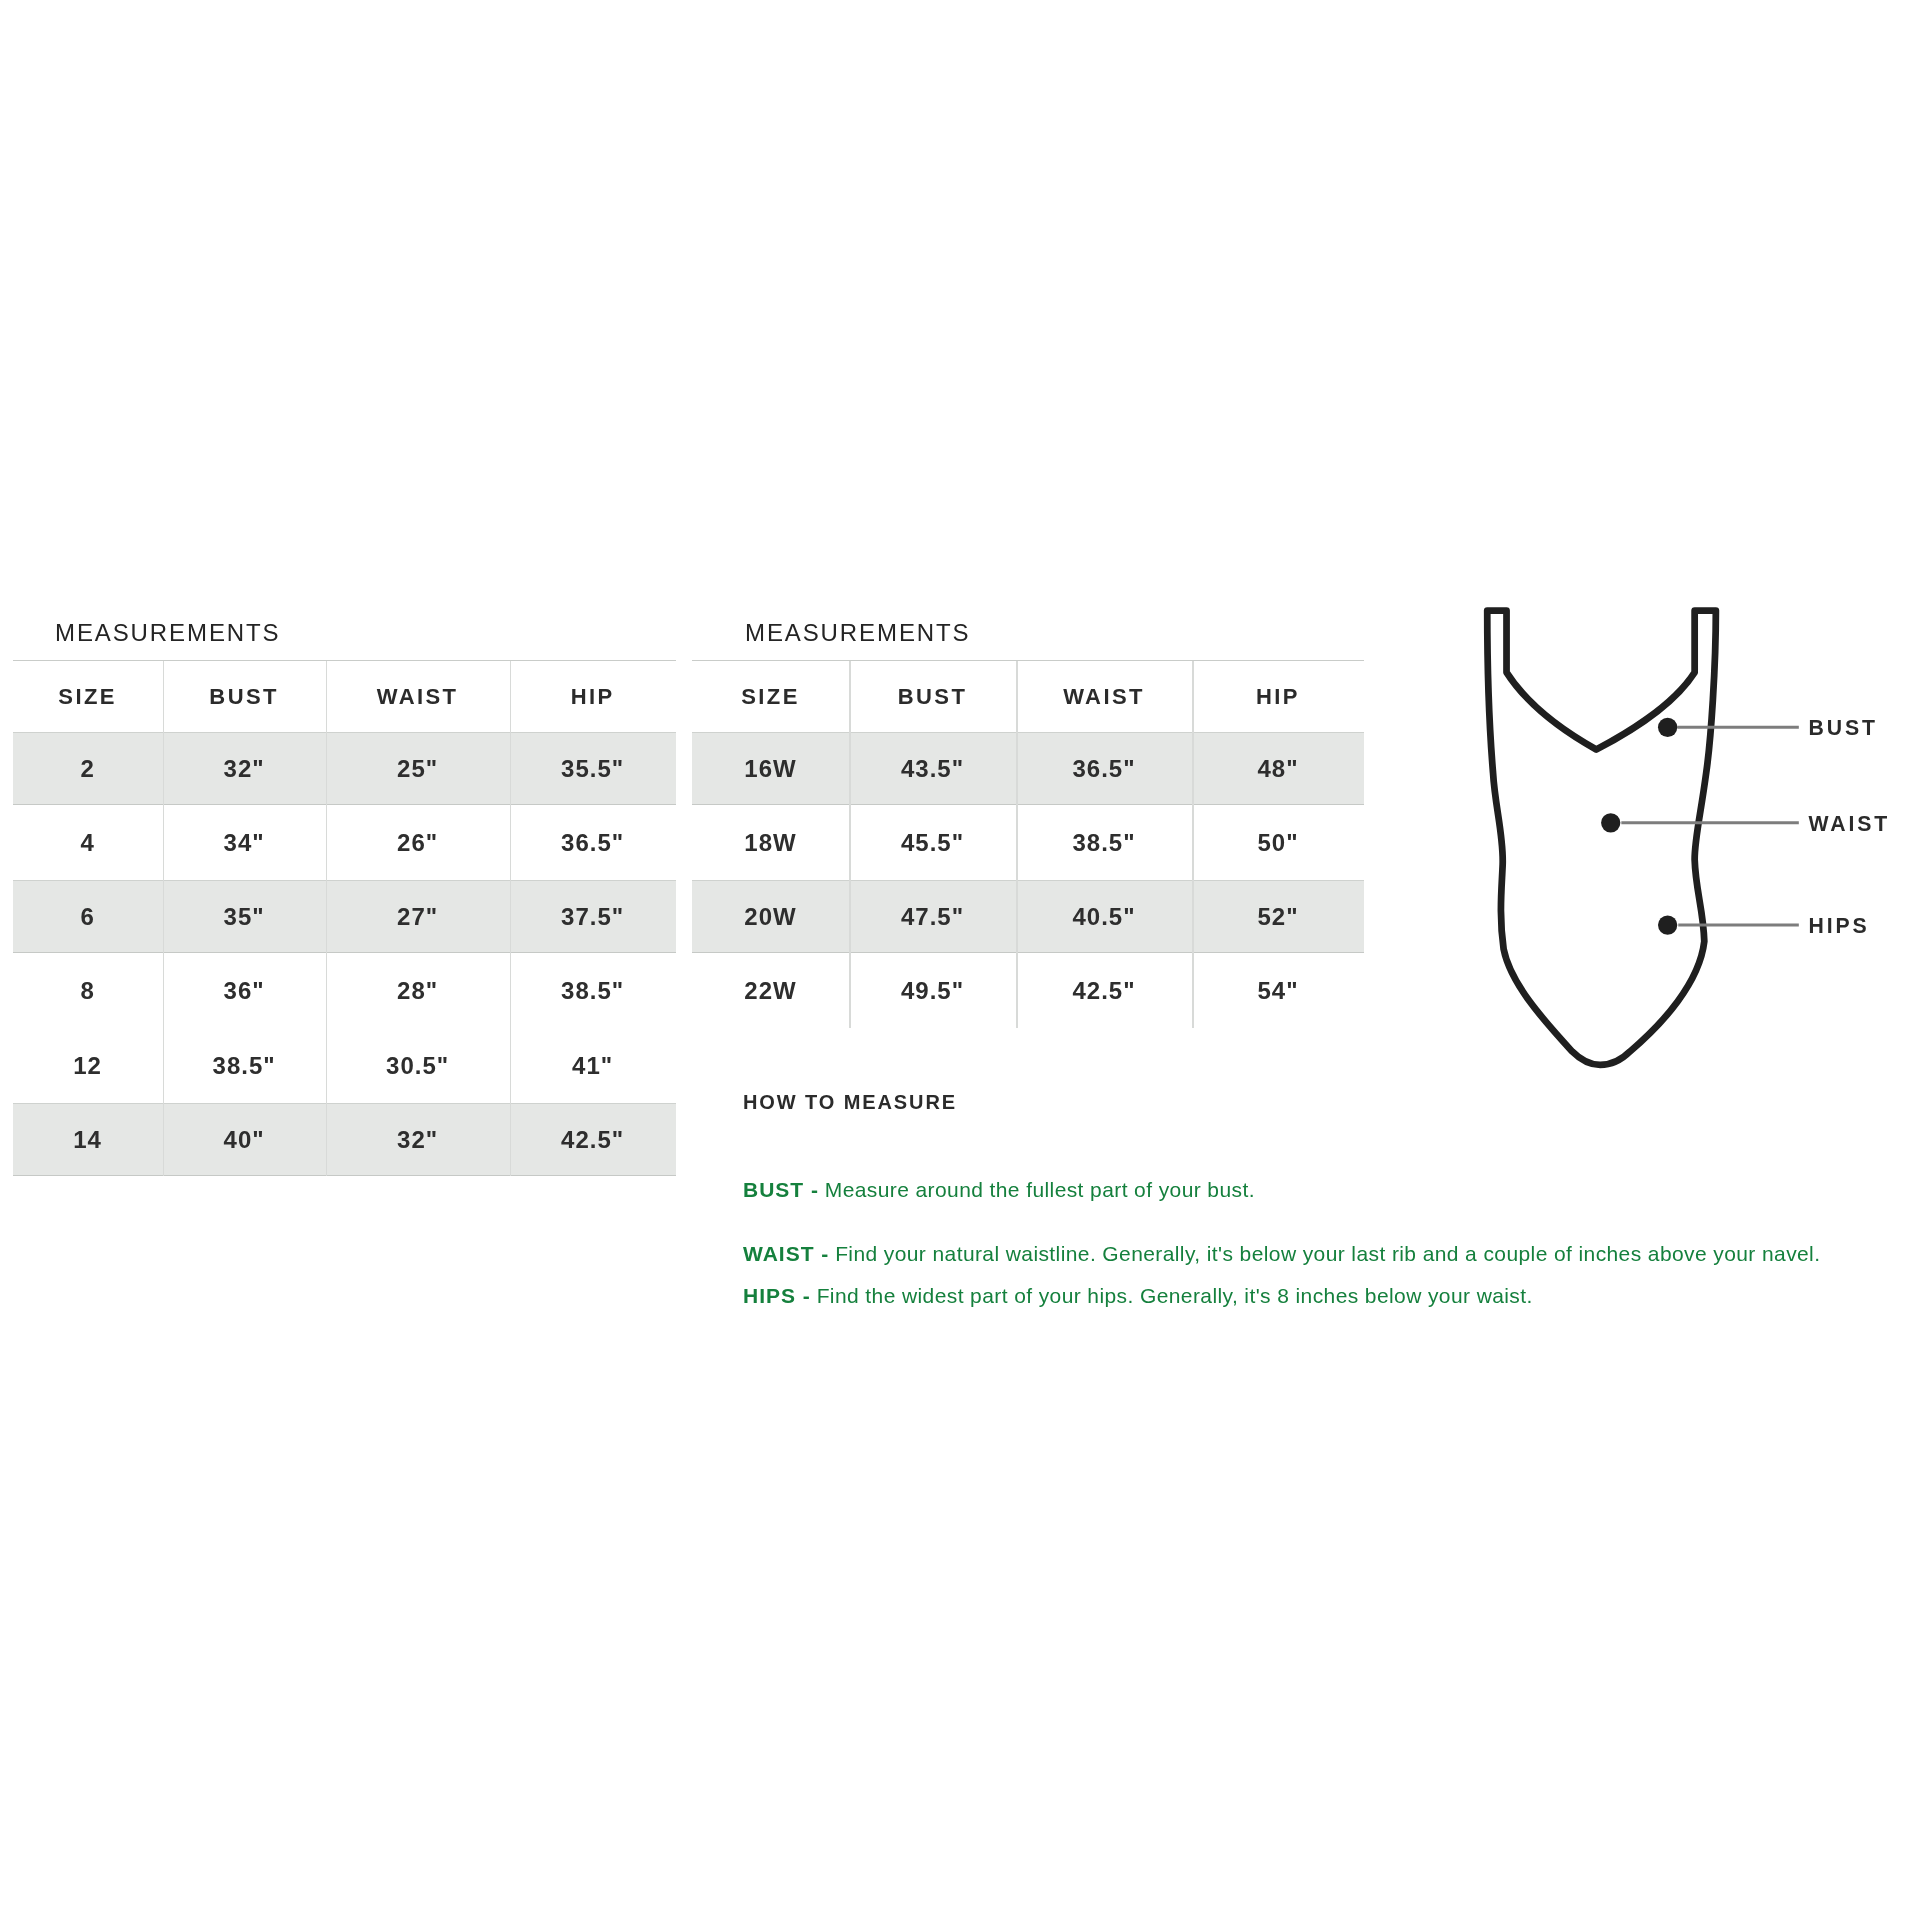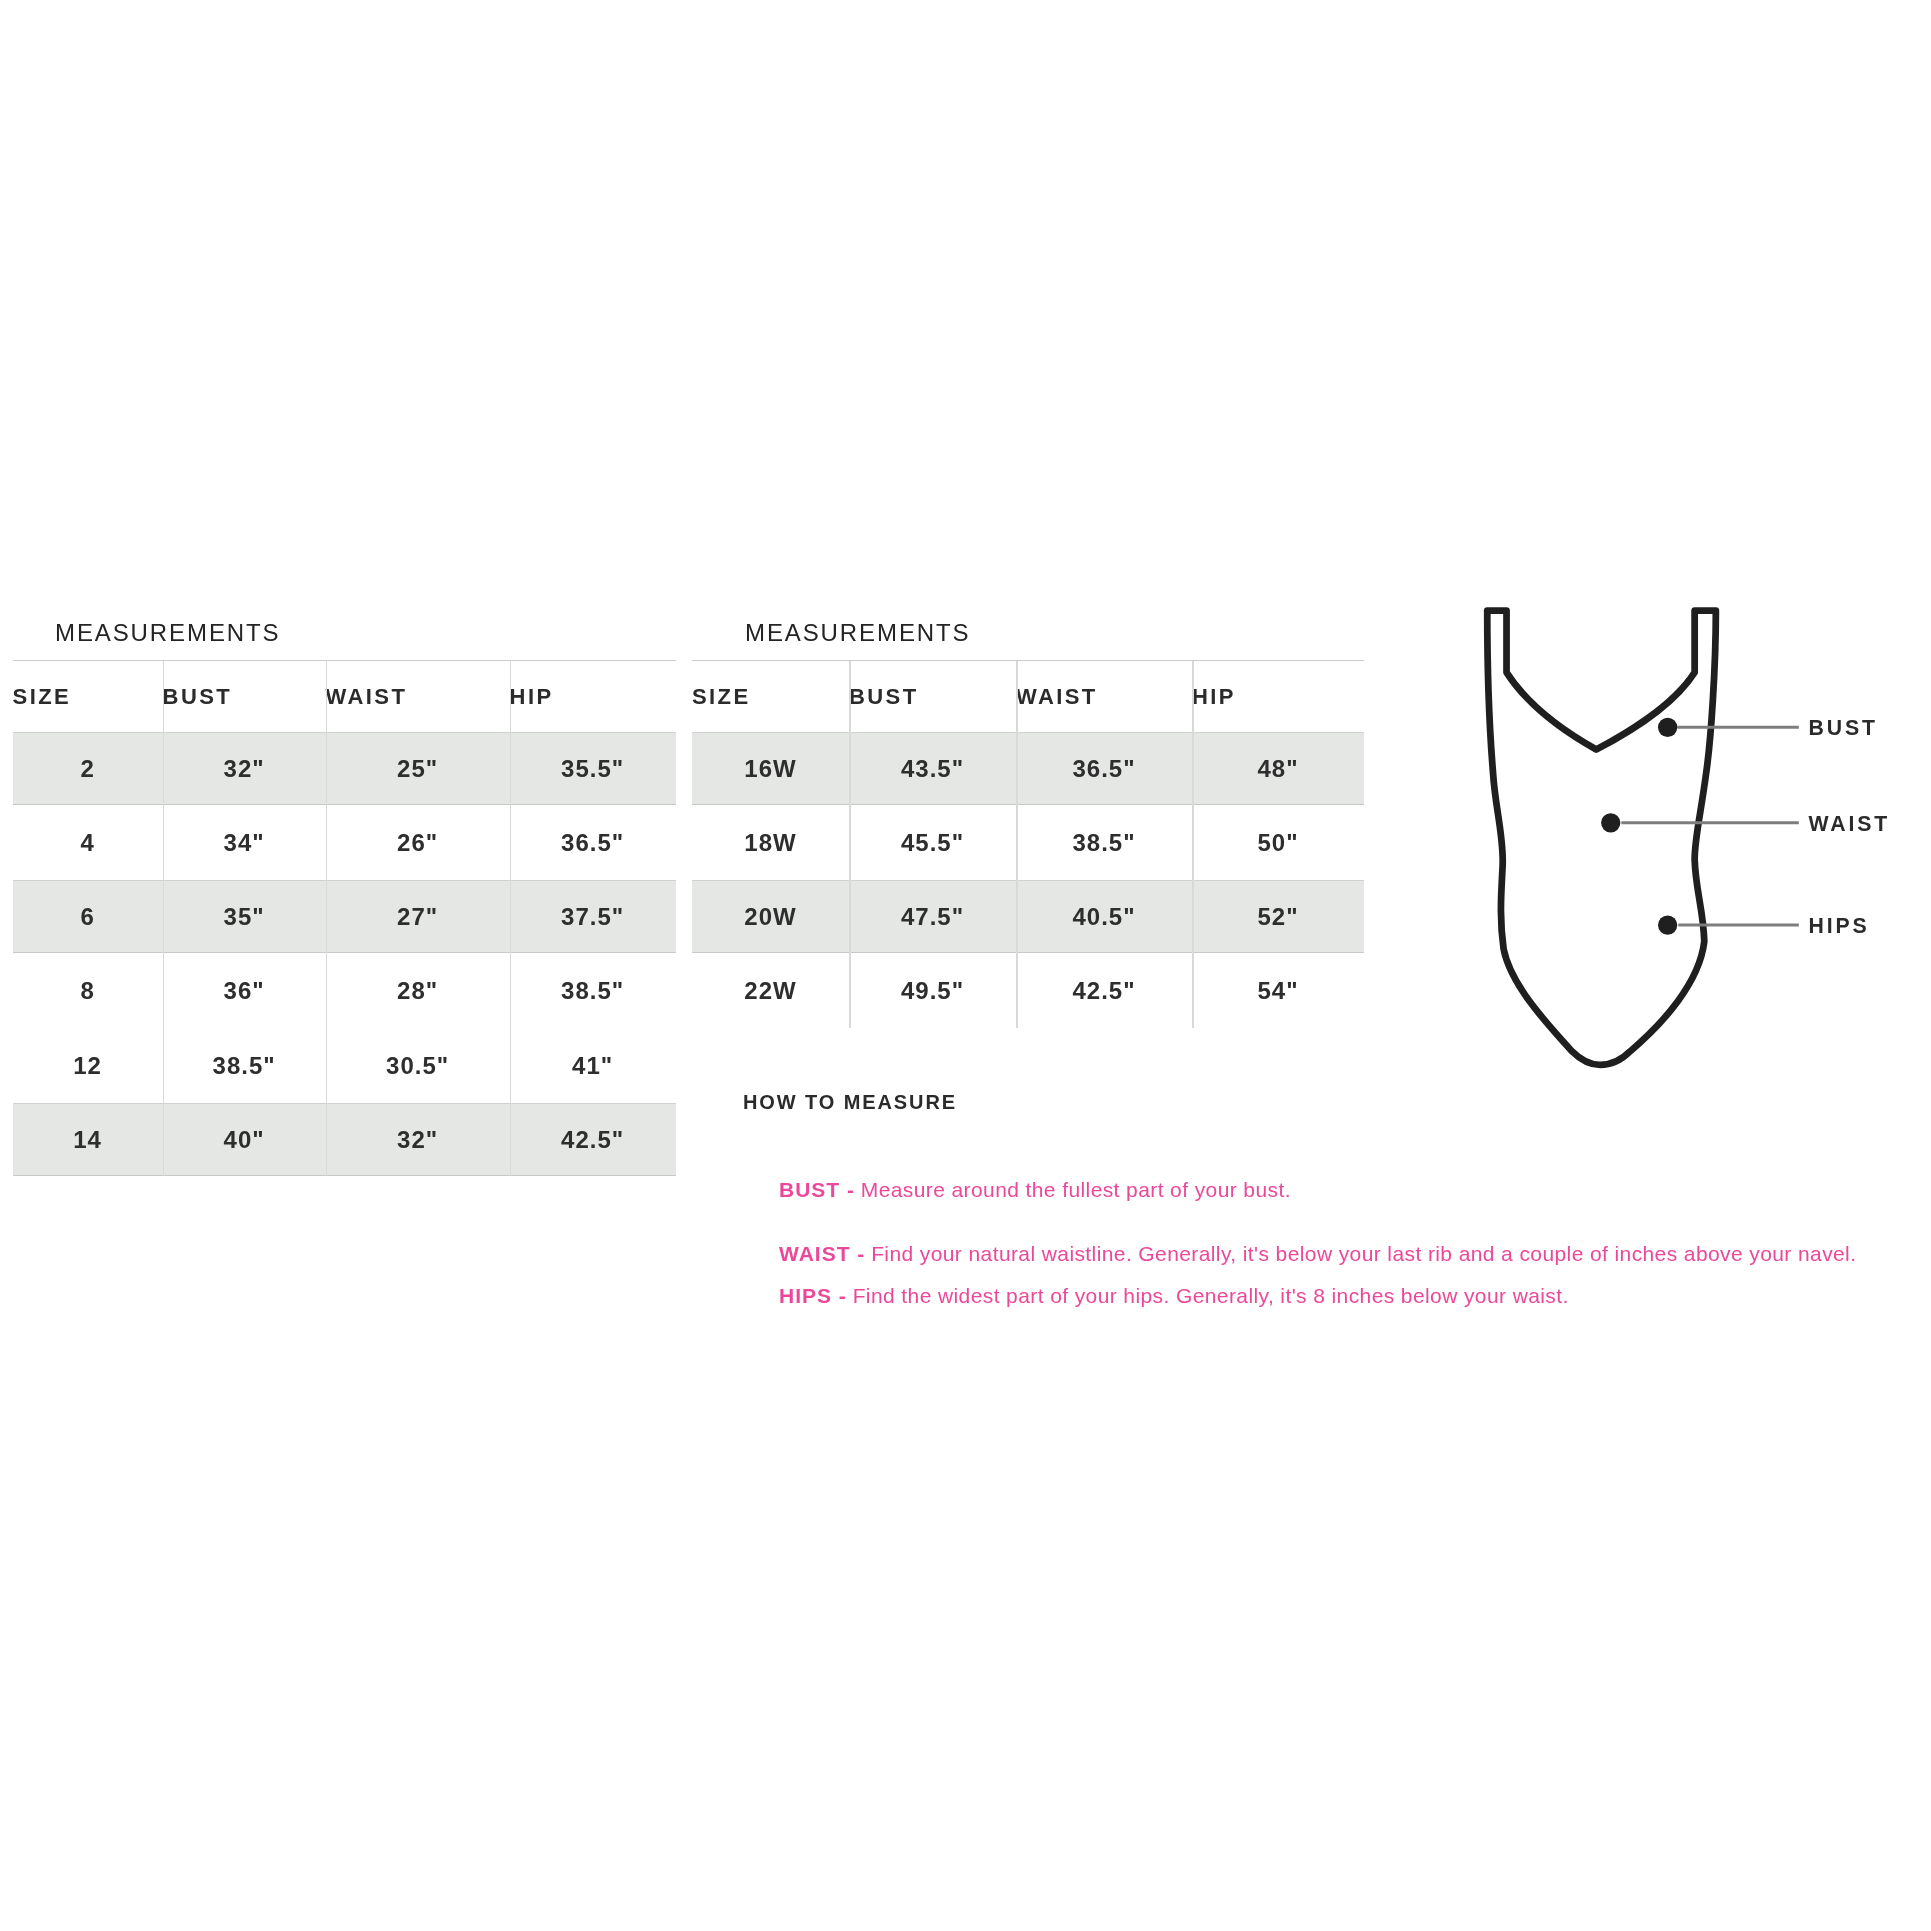--- a/index.html
+++ b/index.html
@@ -9,21 +9,21 @@
     -webkit-font-smoothing:antialiased;
   }
   .table-title{
     position:absolute;font-size:24px;font-weight:400;letter-spacing:1.9px;
     color:#242424;white-space:nowrap;
   }
   .size-table{position:absolute;border-top:1.9px solid #c9ccc9;}
   .hdr-row{display:flex;height:71px;align-items:center;}
   .hdr-cell{
     font-size:22px;font-weight:700;letter-spacing:2.4px;color:#2b2b2b;
-    flex:0 0 auto;
+    text-align:center;flex:0 0 auto;
   }
   .data-row{display:flex;height:75px;align-items:center;}
   .data-row.shaded{
     background:#e5e7e5;
     border-top:1.9px solid #cfd2cf;border-bottom:1.9px solid #c6c9c6;
     height:71px;
   }
   .data-cell{
     font-size:24px;font-weight:700;letter-spacing:1px;color:#2e2e2e;
     text-align:center;flex:0 0 auto;
@@ -33,21 +33,21 @@
   
   .t1 .col0{width:157px}.t1 .col1{width:167px}.t1 .col2{width:176px}.t1 .col3{width:172px}
   .vdivider{position:absolute;top:0;bottom:0;width:1.9px;background:#d8dad8;}
   .howto{position:absolute;left:743px;top:1091px;width:1188px;}
   .howto h2{
     margin:0;font-size:20px;font-weight:700;letter-spacing:1.9px;color:#2b2b2b;
     white-space:nowrap;
   }
   .measure-line{
     position:absolute;left:0;white-space:nowrap;font-size:21px;
-    letter-spacing:0.4px;color:#ec4899;margin-left:36px;
+    letter-spacing:0.4px;color:#15803d;
   }
   .measure-line strong{font-weight:700;letter-spacing:1px;margin-right:5.8px;}
   #ml-0{top:87px;}
   #ml-1{top:151px;}
   #ml-2{top:193px;}
   .figure-wrap{position:absolute;left:1439px;top:570px;width:492px;height:550px;}
   svg text{
     font-family:"Liberation Sans", sans-serif;font-size:22px;font-weight:700;
     letter-spacing:3px;fill:#2b2b2b;
   }

